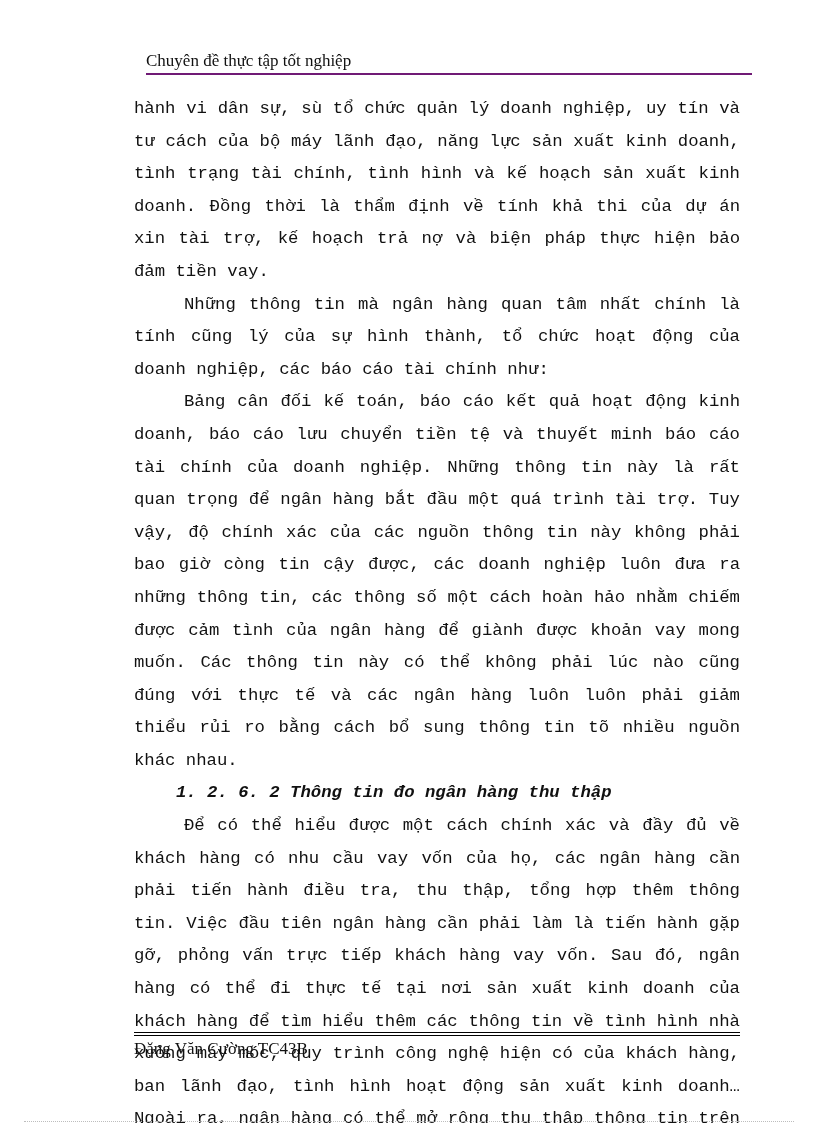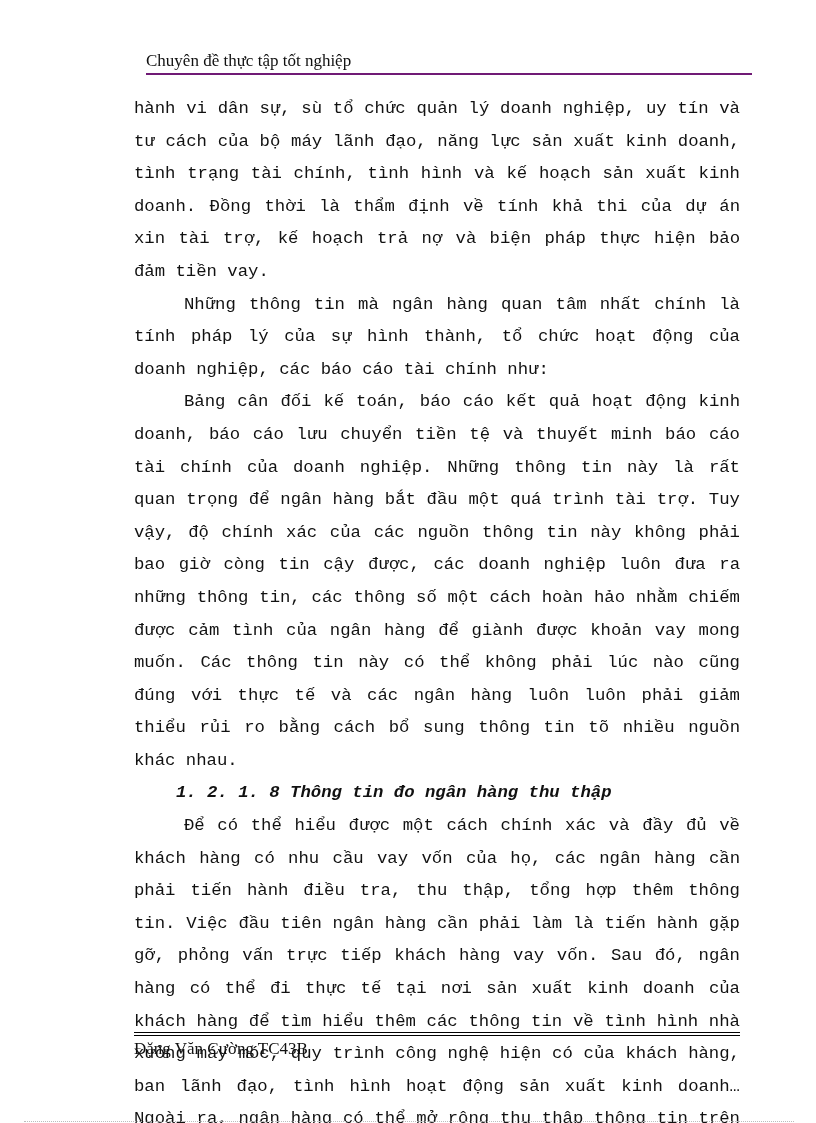--- a/index.html
+++ b/index.html
@@ -93,23 +93,23 @@
 <body>
 
 <div class="page">
 
   <div class="header">
     <span class="header-text">Chuyên đề thực tập tốt nghiệp</span>
   </div>
 
   <div class="body-text">
     <p class="no-indent">hành vi dân sự, sù tổ chức quản lý doanh nghiệp, uy tín và tư cách của bộ máy lãnh đạo, năng lực sản xuất kinh doanh, tình trạng tài chính, tình hình và kế hoạch sản xuất kinh doanh. Đồng thời là thẩm định về tính khả thi của dự án xin tài trợ, kế hoạch trả nợ và biện pháp thực hiện bảo đảm tiền vay.</p>
-    <p>Những thông tin mà ngân hàng quan tâm nhất chính là tính pháp lý của sự hình thành, tổ chức hoạt động của doanh nghiệp, các báo cáo tài chính như:</p>
+    <p>Những thông tin mà ngân hàng quan tâm nhất chính là tính cũng lý của sự hình thành, tổ chức hoạt động của doanh nghiệp, các báo cáo tài chính như:</p>
     <p>Bảng cân đối kế toán, báo cáo kết quả hoạt động kinh doanh, báo cáo lưu chuyển tiền tệ và thuyết minh báo cáo tài chính của doanh nghiệp. Những thông tin này là rất quan trọng để ngân hàng bắt đầu một quá trình tài trợ. Tuy vậy, độ chính xác của các nguồn thông tin này không phải bao giờ còng tin cậy được, các doanh nghiệp luôn đưa ra những thông tin, các thông số một cách hoàn hảo nhằm chiếm được cảm tình của ngân hàng để giành được khoản vay mong muốn. Các thông tin này có thể không phải lúc nào cũng đúng với thực tế và các ngân hàng luôn luôn phải giảm thiểu rủi ro bằng cách bổ sung thông tin tõ nhiều nguồn khác nhau.</p>
-    <h3>1. 2. 1. 8 Thông tin đo ngân hàng thu thập</h3>
+    <h3>1. 2. 6. 2 Thông tin đo ngân hàng thu thập</h3>
     <p>Để có thể hiểu được một cách chính xác và đầy đủ về khách hàng có nhu cầu vay vốn của họ, các ngân hàng cần phải tiến hành điều tra, thu thập, tổng hợp thêm thông tin. Việc đầu tiên ngân hàng cần phải làm là tiến hành gặp gỡ, phỏng vấn trực tiếp khách hàng vay vốn. Sau đó, ngân hàng có thể đi thực tế tại nơi sản xuất kinh doanh của khách hàng để tìm hiểu thêm các thông tin về tình hình nhà xưởng máy móc, quy trình công nghệ hiện có của khách hàng, ban lãnh đạo, tình hình hoạt động sản xuất kinh doanh… Ngoài ra, ngân hàng có thể mở rộng thu thập thông tin trên thị trường, ngành và lĩnh vực mà doanh nghiệp đang hoạt động như thông tin về giá cả, tình hình cung cầu trên thị trường và tìm hiểu qua các nhà cung cấp nguyên vật liệu đầu vào.</p>
   </div>
 
   <div class="footer-rule"></div>
   <div class="footer-text">Đặng Văn Cường TC43B</div>
 
   <div class="page-edge"></div>
 </div>
 
 </body></html>

